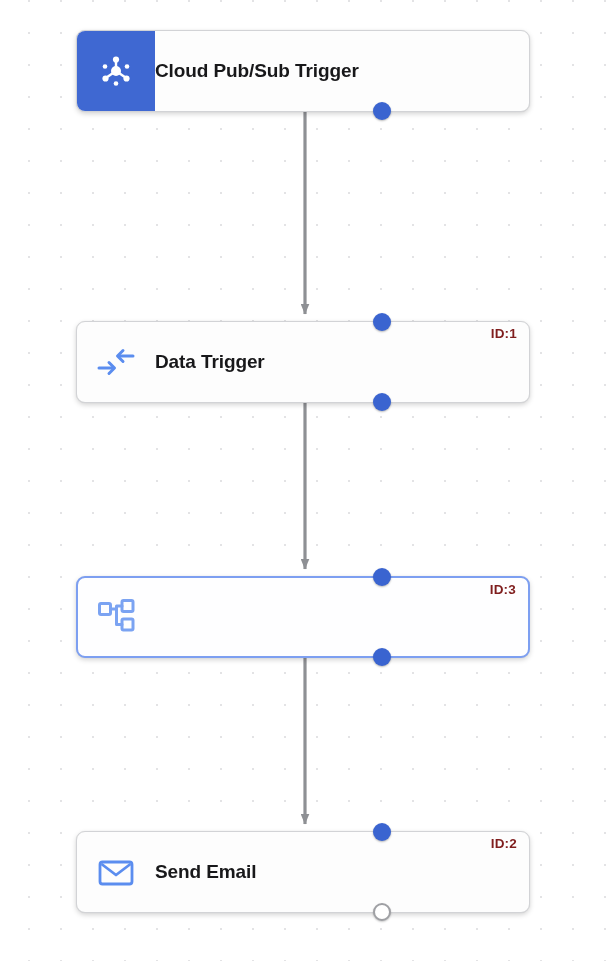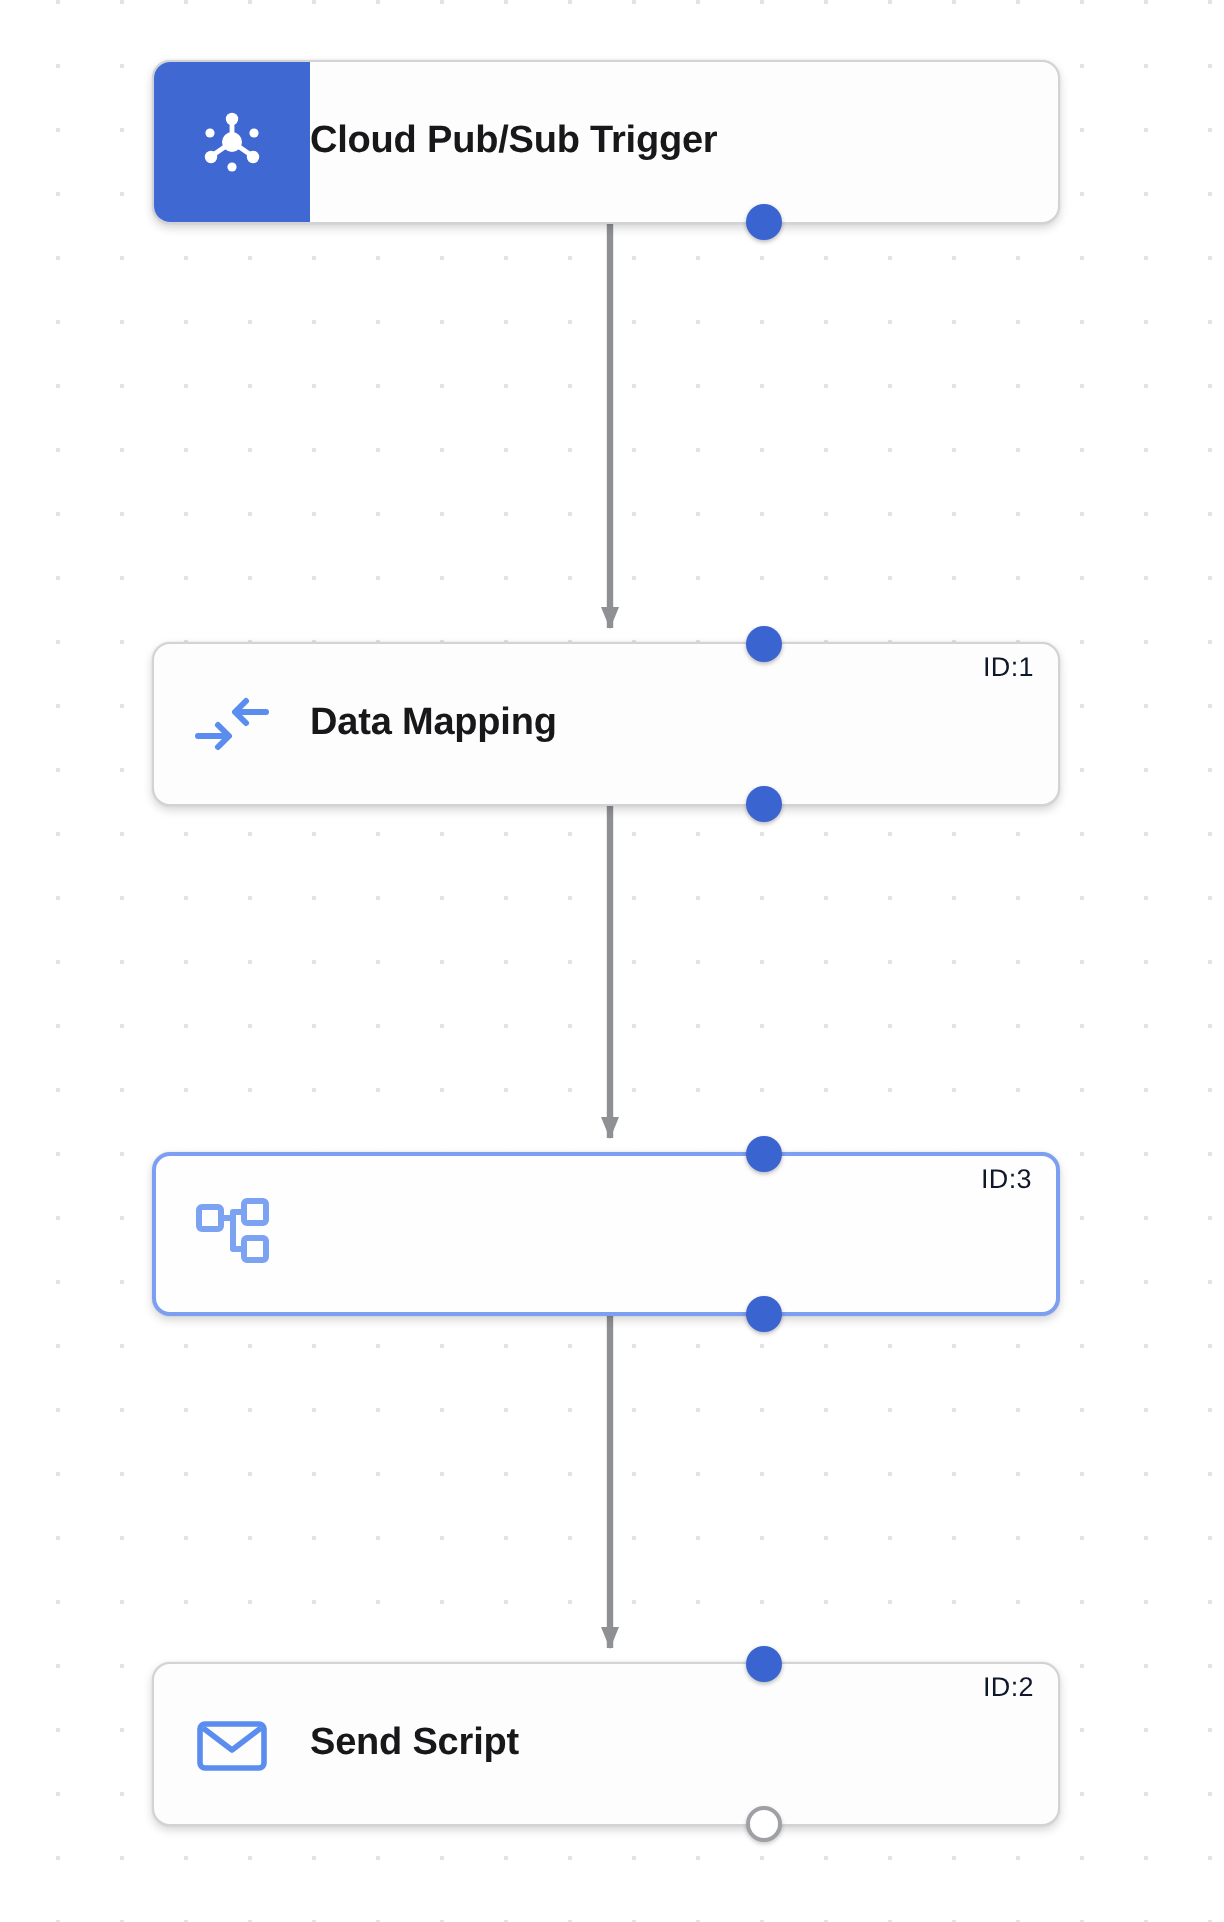--- a/index.html
+++ b/index.html
@@ -85,22 +85,22 @@
     letter-spacing: -0.1px;
     white-space: nowrap;
   }
   .node.selected .node-title { margin-left: -1px; }
 
   .node-id {
     position: absolute;
     top: 4px;
     right: 12px;
     font-size: 13.5px;
-    font-weight: normal;
-    color: #0f172a;
+    font-weight: bold;
+    color: #7f1d1d;
     letter-spacing: 0.2px;
   }
 
   
   .handle {
     position: absolute;
     width: 18px;
     height: 18px;
     border-radius: 50%;
     left: 296px;
@@ -164,21 +164,21 @@
       <svg width="42" height="34" viewBox="0 0 42 34" aria-hidden="true">
         <g fill="none" stroke="#5b8def" stroke-width="3" stroke-linecap="round" stroke-linejoin="round">
           <line x1="24" y1="11" x2="38" y2="11"></line>
           <polyline points="28,5.5 22.5,11 28,16.5"></polyline>
           <line x1="4" y1="23" x2="18" y2="23"></line>
           <polyline points="14,17.5 19.5,23 14,28.5"></polyline>
         </g>
       </svg>
     </div>
     <div class="node-body">
-      <span class="node-title">Data Mapping</span>
+      <span class="node-title">Data Trigger</span>
       <span class="node-id">ID:1</span>
     </div>
     <div class="handle filled" style="top:-9px;"></div>
     <div class="handle filled" style="bottom:-9px;"></div>
   </div>
 
   <div class="node selected" style="top:576px;">
     <div class="icon-plain">
       <svg width="40" height="38" viewBox="0 0 40 38" aria-hidden="true">
         <g fill="none" stroke="#7ba3f2" stroke-width="3">
@@ -199,20 +199,20 @@
   <div class="node" style="top:831px;">
     <div class="icon-plain">
       <svg width="40" height="34" viewBox="0 0 40 34" aria-hidden="true">
         <g fill="none" stroke="#5b8def" stroke-width="2.8" stroke-linejoin="round">
           <rect x="4" y="7" width="32" height="22" rx="2.5"></rect>
           <polyline points="5.5,9 20,20 34.5,9"></polyline>
         </g>
       </svg>
     </div>
     <div class="node-body">
-      <span class="node-title">Send Script</span>
+      <span class="node-title">Send Email</span>
       <span class="node-id">ID:2</span>
     </div>
     <div class="handle filled" style="top:-9px;"></div>
     <div class="handle hollow" style="bottom:-9px;"></div>
   </div>
 
 </div>
 
 </body></html>

